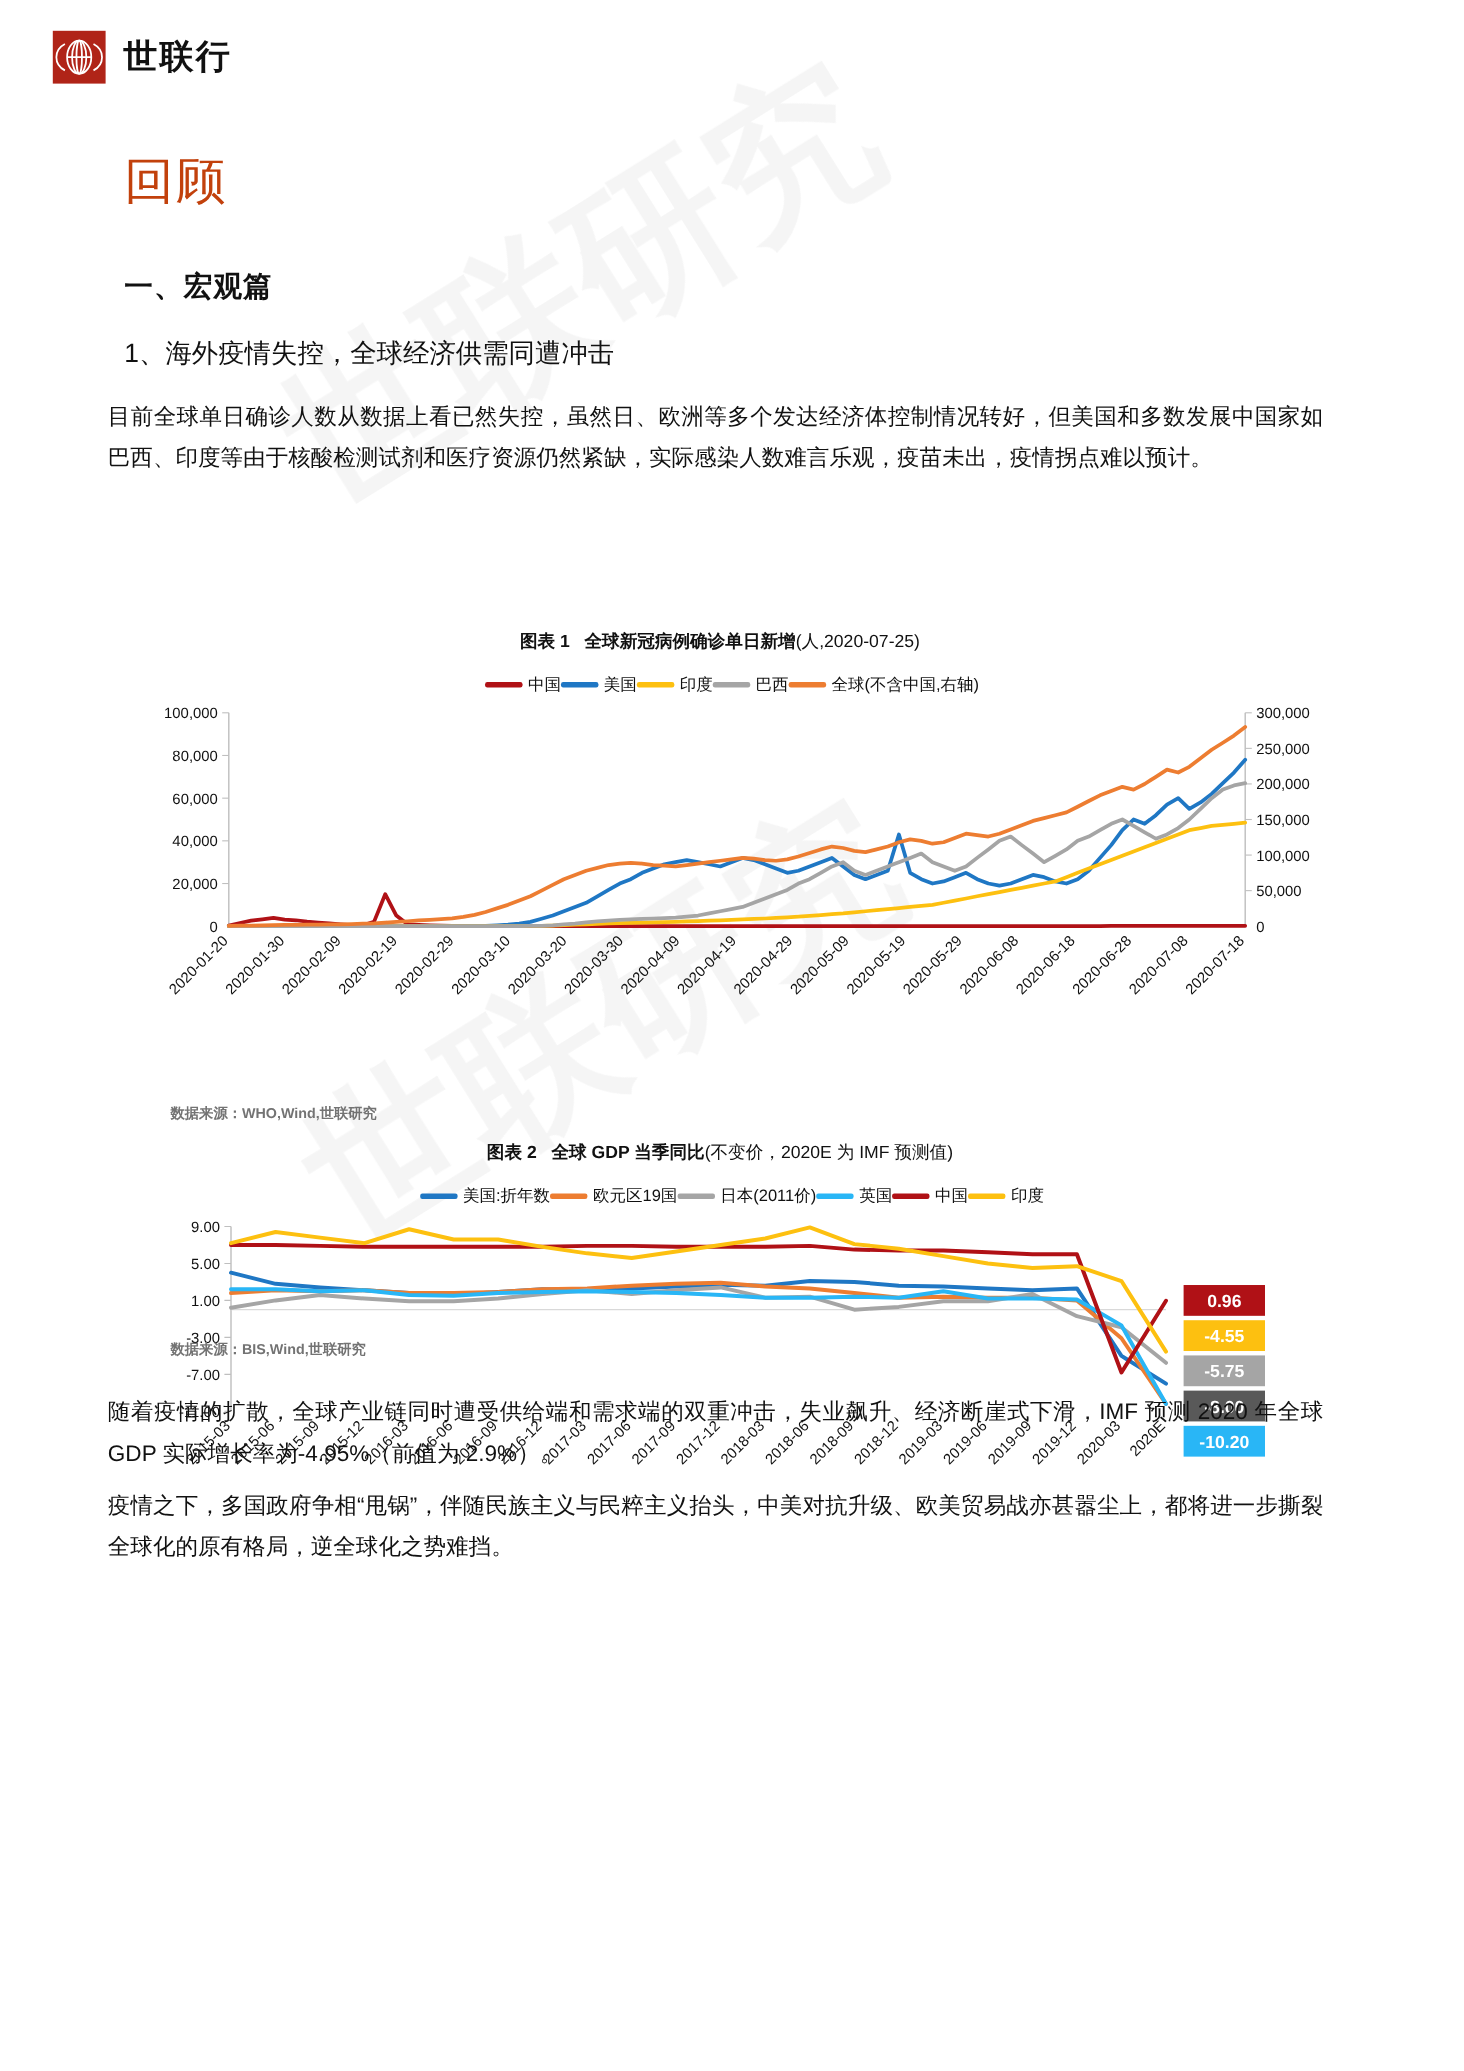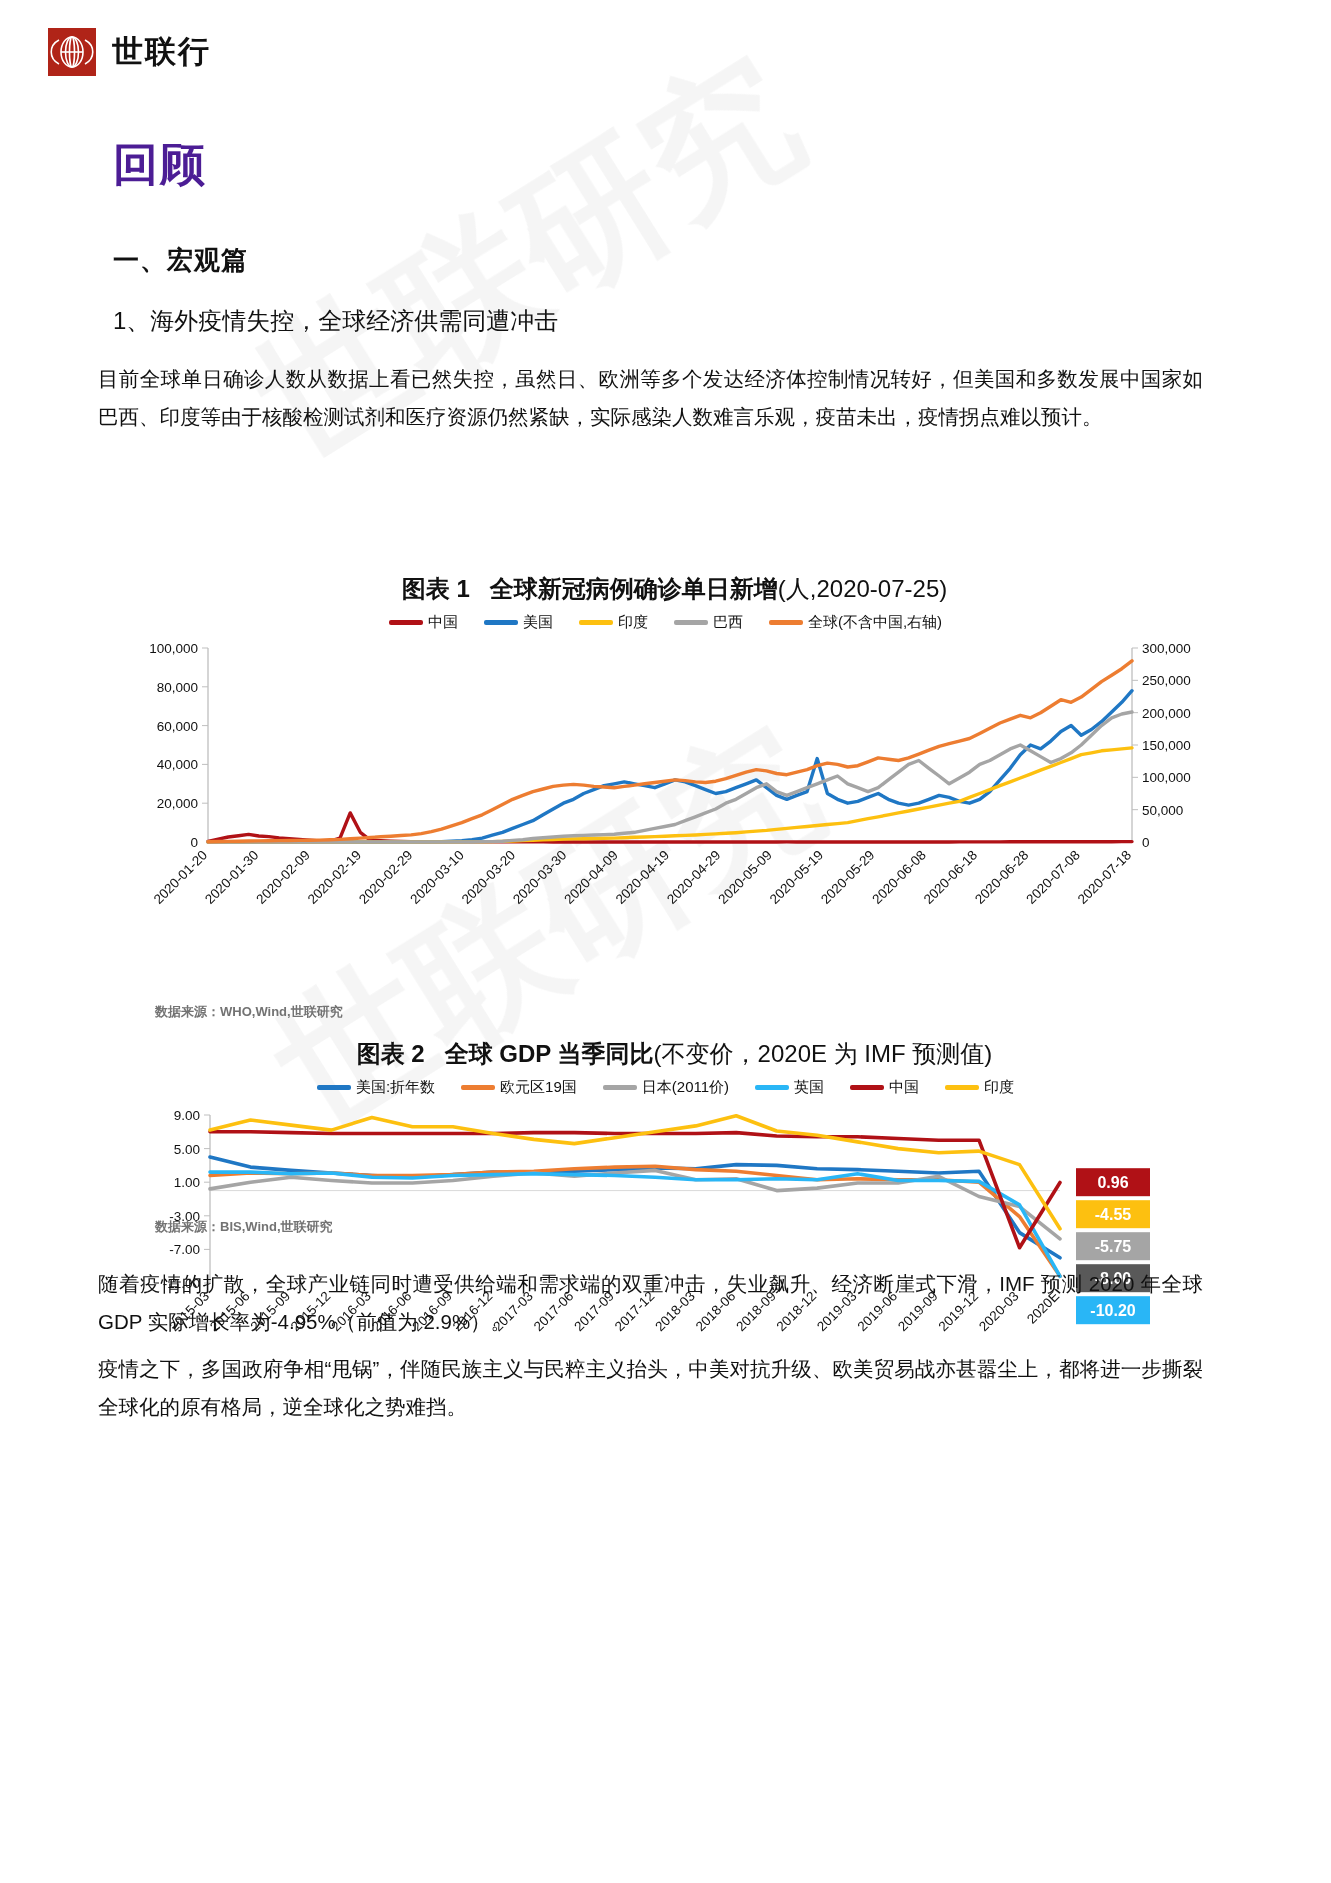--- a/index.html
+++ b/index.html
@@ -18,37 +18,37 @@
 
   
   .logo-row{position:absolute;left:48px;top:28px;display:flex;align-items:center;z-index:3;}
   .logo-mark{width:48px;height:48px;background:#b02418;position:relative;}
   .logo-mark svg{position:absolute;left:0;top:0;}
   .logo-text{margin-left:16px;font-size:31px;font-weight:700;letter-spacing:2px;color:#111;
              font-family:"DejaVu Sans","Liberation Sans",sans-serif;text-align:right;}
 
   
   .content{position:absolute;left:0;top:0;width:1331px;z-index:2;}
-  .h1{position:absolute;left:113px;top:135px;font-size:45px;font-weight:700;letter-spacing:2px;color:#4c1d95;}
+  .h1{position:absolute;left:113px;top:135px;font-size:45px;font-weight:400;letter-spacing:2px;color:#c2410c;}
   .h2{position:absolute;left:113px;top:243px;font-size:26px;font-weight:700;letter-spacing:1px;color:#111;}
   .h3{position:absolute;left:113px;top:305px;font-size:24px;font-weight:400;color:#111;}
 
   .para{position:absolute;left:98px;width:1105px;font-size:20.5px;line-height:38px;color:#111;text-align:justify;}
   #para1{top:360px;}
   #para2{top:1265px;}
   #para3{top:1350px;}
 
   
-  .chart-title{position:absolute;width:1105px;left:122px;text-align:center;
-               font-size:24px;font-weight:700;color:#111;}
+  .chart-title{position:absolute;width:1105px;left:102px;text-align:center;
+               font-size:16px;font-weight:700;color:#111;}
   .chart-title .light{font-weight:700;}
   #c1title{top:573px;}
   #c2title{top:1038px;}
 
-  .legend{position:absolute;display:flex;align-items:center;justify-content:center;gap:26px;width:1105px;left:113px;}
+  .legend{position:absolute;display:flex;align-items:center;justify-content:center;width:1105px;left:113px;}
   #c1legend{top:613px;}
   #c2legend{top:1078px;}
   .legend-item{display:flex;align-items:center;gap:5px;font-size:15px;color:#111;white-space:nowrap;}
   .legend-swatch{display:inline-block;width:34px;height:5px;border-radius:2px;}
 
   .chartbox{position:absolute;}
   #chart1{left:120px;top:640px;width:1100px;height:200px;}
   #chart2{left:120px;top:1105px;width:1100px;height:180px;}
 
   .source{position:absolute;left:155px;font-size:13px;font-weight:700;color:#737373;}

